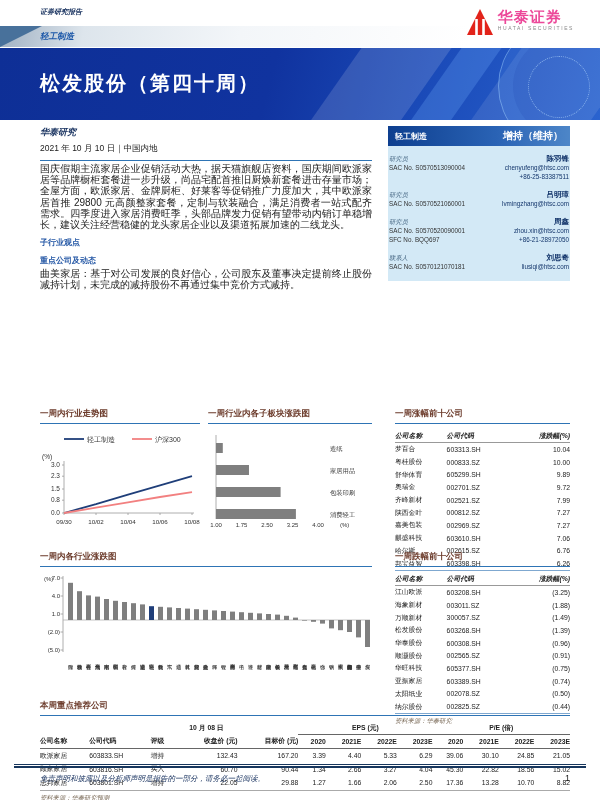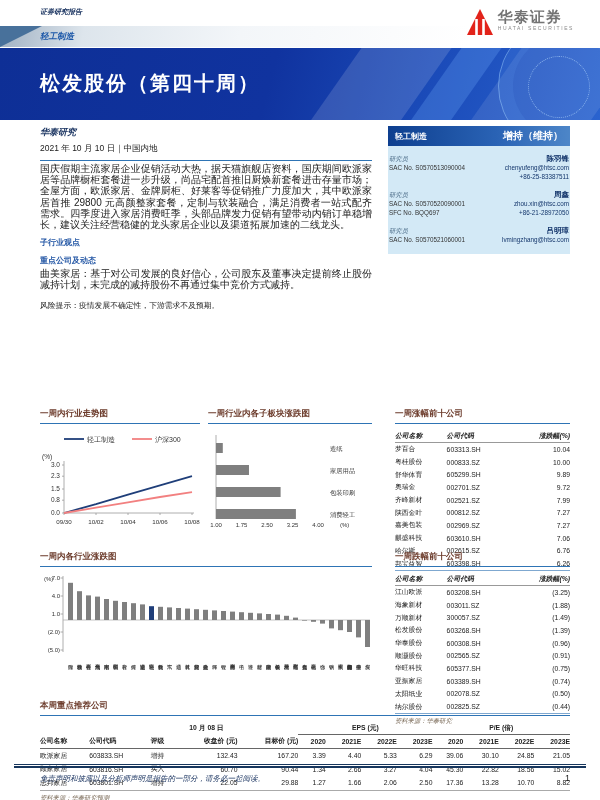--- a/index.html
+++ b/index.html
@@ -15,21 +15,21 @@
   .banner{position:absolute;left:0;top:48px;width:600px;height:72px;overflow:hidden;
           background:linear-gradient(105deg,#0e2f96 0%,#10339f 45%,#1a4ab8 70%,#2a63cf 100%);}
   .banner .deco1{position:absolute;left:330px;top:-20px;width:90px;height:130px;background:rgba(255,255,255,.14);transform:skewX(-35deg);}
   .banner .deco2{position:absolute;left:430px;top:-20px;width:40px;height:130px;background:rgba(120,180,255,.25);transform:skewX(-35deg);}
   .banner .deco3{position:absolute;left:490px;top:-20px;width:120px;height:130px;background:rgba(255,255,255,.10);transform:skewX(-35deg);}
   .banner .globe{position:absolute;right:-30px;top:-28px;width:130px;height:130px;border-radius:50%;
           border:1px solid rgba(160,210,255,.5);box-shadow:0 0 0 14px rgba(100,160,240,.15) inset;}
   .banner .globe2{position:absolute;right:10px;top:8px;width:60px;height:60px;border-radius:50%;border:1px dotted rgba(190,225,255,.6);}
   .report-title{position:absolute;left:40px;top:22px;color:#fff;font-size:20px;font-weight:bold;letter-spacing:2px;}
   .logo{position:absolute;right:26px;top:9px;display:flex;align-items:flex-start;gap:5px;}
-  .logo-text .cn{font-size:15px;font-weight:bold;color:#737373;letter-spacing:1px;line-height:16px;}
+  .logo-text .cn{font-size:15px;font-weight:bold;color:#ec4899;letter-spacing:1px;line-height:16px;}
   .logo-text .en{font-size:5px;color:#8a8a8a;letter-spacing:1.6px;}
   
   .leftcol{position:absolute;left:40px;top:126px;width:332px;}
   .division{font-size:9px;font-weight:bold;font-style:italic;color:#1f3864;}
   .dateline{font-size:8.5px;color:#222;margin-top:4px;padding-bottom:5px;border-bottom:1.5px solid #2e74b5;}
   .sec-h{font-size:8px;font-weight:bold;color:#2457a5;margin-top:7px;}
   .para{font-size:10px;line-height:11.2px;text-align:justify;margin-top:2px;}
   .risk{font-size:7.8px;margin-top:9px;}
   
   .sidebar{position:absolute;left:388px;top:126px;width:182px;}
@@ -108,21 +108,20 @@
     <div class="report-title">松发股份（第四十周）</div>
   </div>
 
   <div class="leftcol">
     <div class="division">华泰研究</div>
     <div class="dateline">2021 年 10 月 10 日｜中国内地</div>
     <div class="para">国庆假期主流家居企业促销活动大热，据天猫旗舰店资料，国庆期间欧派家居等品牌橱柜套餐进一步升级，尚品宅配首推旧厨焕新套餐进击存量市场；全屋方面，欧派家居、金牌厨柜、好莱客等促销推广力度加大，其中欧派家居首推 29800 元高颜整家套餐，定制与软装融合，满足消费者一站式配齐需求。四季度进入家居消费旺季，头部品牌发力促销有望带动内销订单稳增长，建议关注经营稳健的龙头家居企业以及渠道拓展加速的二线龙头。</div>
     <div class="sec-h">子行业观点</div>
     <div class="sec-h">重点公司及动态</div>
     <div class="para">曲美家居：基于对公司发展的良好信心，公司股东及董事决定提前终止股份减持计划，未完成的减持股份不再通过集中竞价方式减持。</div>
-    <div class="risk">风险提示：疫情发展不确定性，下游需求不及预期。</div>
   </div>
 
   <div class="sidebar">
     <div class="sb-head">
       <span class="sb-industry">轻工制造</span>
       <span class="sb-rating">增持（维持）</span>
     </div>
     <div class="sb-body">
         <div class="an-block">
           <div class="an-row">
@@ -134,39 +133,49 @@
             <span class="an-contact">chenyufeng@htsc.com</span>
           </div>
           <div class="an-row">
             <span class="an-id"></span>
             <span class="an-contact">+86-25-83387511</span>
           </div>
         </div>
         <div class="an-block">
           <div class="an-row">
             <span class="an-role">研究员</span>
+            <span class="an-name">吕明璋</span>
+          </div>
+          <div class="an-row">
+            <span class="an-id">SAC No. S0570521060001</span>
+            <span class="an-contact">lvmingzhang@htsc.com</span>
+          </div>
+        </div>
+        <div class="an-block">
+          <div class="an-row">
+            <span class="an-role">研究员</span>
             <span class="an-name">周鑫</span>
           </div>
           <div class="an-row">
             <span class="an-id">SAC No. S0570520090001</span>
             <span class="an-contact">zhou.xin@htsc.com</span>
           </div>
           <div class="an-row">
             <span class="an-id">SFC No. BQQ697</span>
             <span class="an-contact">+86-21-28972050</span>
           </div>
         </div>
         <div class="an-block">
           <div class="an-row">
-            <span class="an-role">研究员</span>
-            <span class="an-name">吕明璋</span>
-          </div>
-          <div class="an-row">
-            <span class="an-id">SAC No. S0570521060001</span>
-            <span class="an-contact">lvmingzhang@htsc.com</span>
+            <span class="an-role">联系人</span>
+            <span class="an-name">刘思奇</span>
+          </div>
+          <div class="an-row">
+            <span class="an-id">SAC No. S0570121070181</span>
+            <span class="an-contact">liusiqi@htsc.com</span>
           </div>
         </div>
       </div>
   </div>
 
   <div class="fig1">
     <div class="fig-title">一周内行业走势图</div>
     <div id="chart-line"><svg width="160" height="100">
           <line x1="24" y1="10" x2="44" y2="10" stroke="#1f3e79" stroke-width="1.8"></line>
           <text x="47" y="12.5" font-size="7" text-anchor="start" fill="#333">轻工制造</text>

